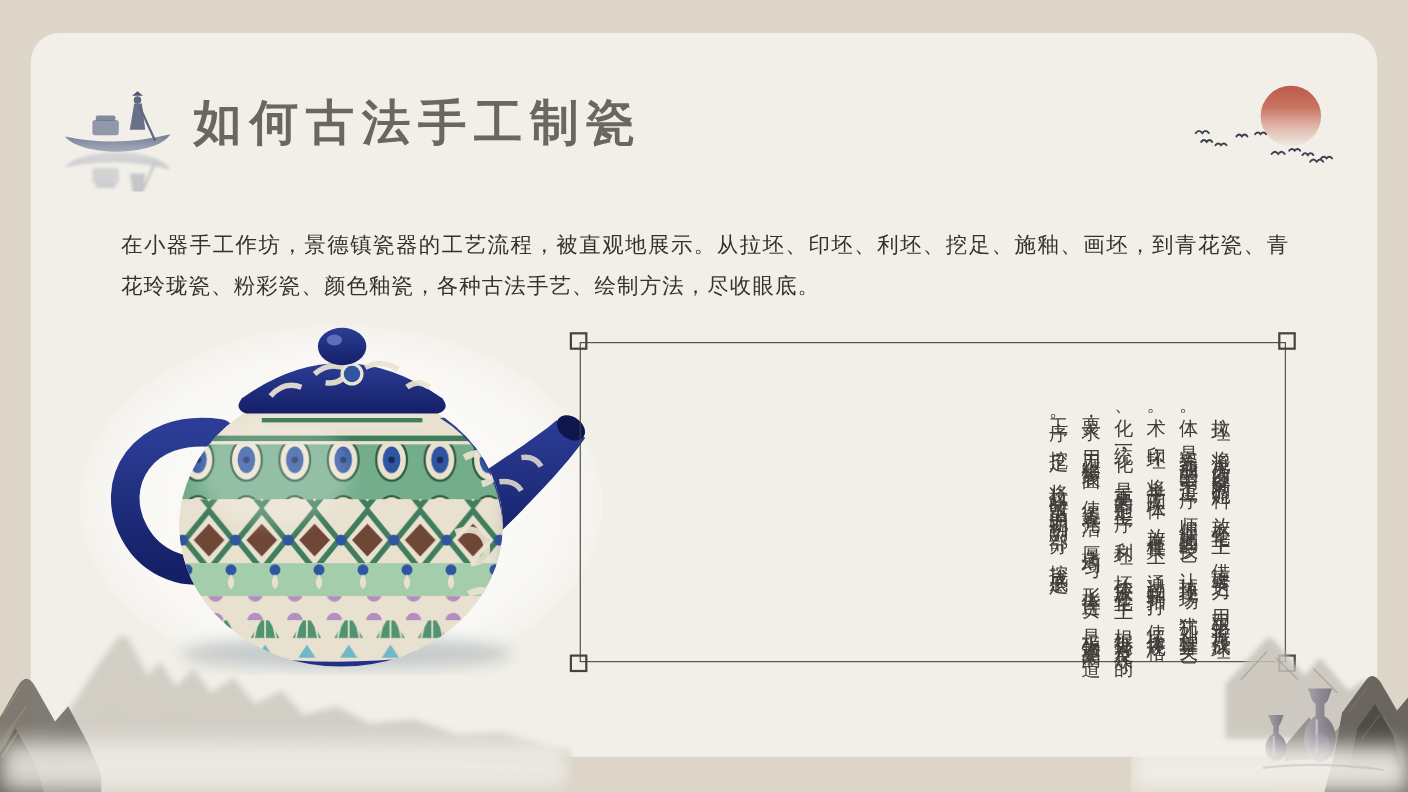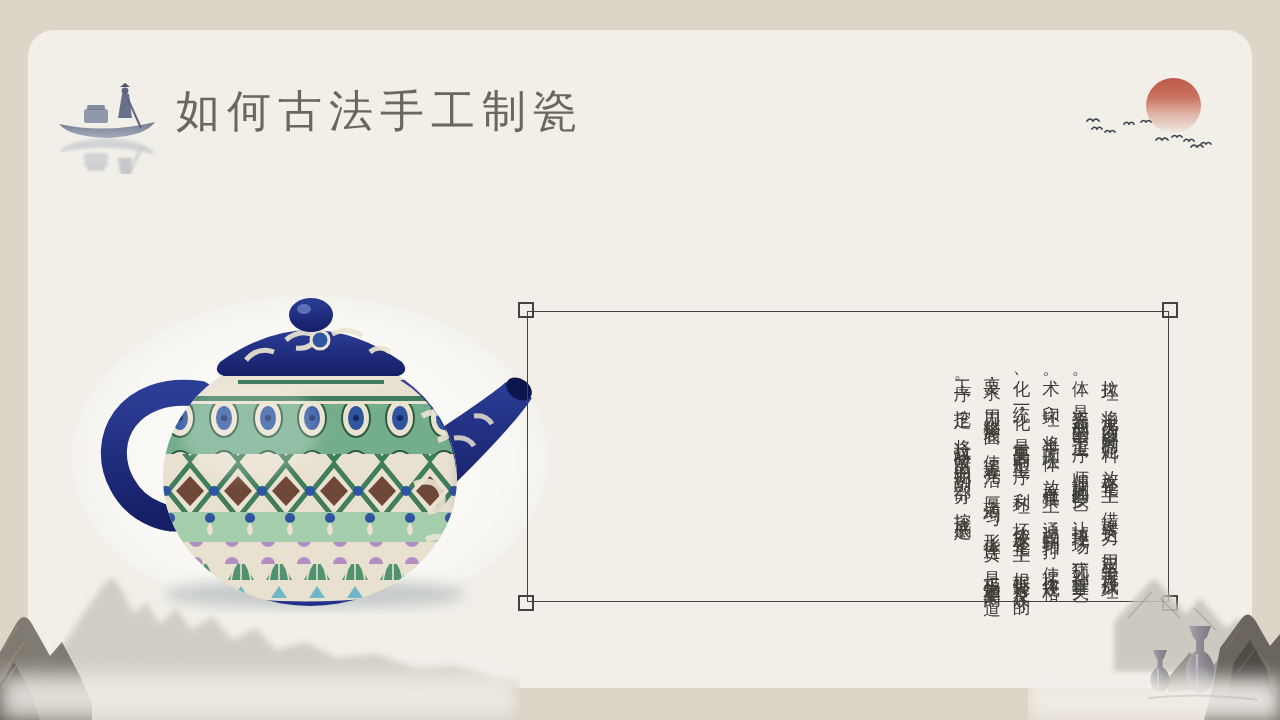--- a/index.html
+++ b/index.html
@@ -9,21 +9,21 @@
     font-family:"Liberation Serif","DejaVu Serif",serif;
   }
   .stage{position:absolute;left:0;top:0;width:1280px;height:720px;}
   .card{
     position:absolute;left:28px;top:30px;width:1224px;height:658px;
     background:#f1efe8;border-radius:26px;
   }
   .boat-icon{position:absolute;left:56px;top:82px;width:104px;height:92px;}
   .page-title{
     position:absolute;left:176px;top:82px;
-    font-size:44px;letter-spacing:7px;color:#6b675f;font-weight:400;
+    font-size:44px;letter-spacing:7px;color:#6b675f;font-weight:700;
     white-space:nowrap;
   }
   .sun{
     position:absolute;left:1146px;top:78px;width:55px;height:55px;border-radius:50%;
     background:linear-gradient(180deg,#bd5a49 0%,#c97361 35%,#dfb3a6 65%,#efeae3 100%);
   }
   .birds{position:absolute;left:1083px;top:113px;width:150px;height:48px;}
   .intro{
     position:absolute;left:110px;top:205px;width:1062px;
     font-size:19.5px;line-height:37px;letter-spacing:1px;color:#33322e;
@@ -96,20 +96,21 @@
         <path d="M58,9 q2.5,-3 5,0 q2.5,-3 5,0"></path>
         <path d="M73,27 q3,-4 6,0 q3,-4 6,0"></path>
         <path d="M89,24 q2.5,-3 5,0 q2.5,-3 5,0"></path>
         <path d="M101,28 q2.5,-3.5 5,0 q2.5,-3.5 5,0"></path>
         <path d="M108,34 q3,-4 6,0 q3,-4 6,0"></path>
         <path d="M118,31 q2.5,-3 5,0 q2.5,-3 5,0"></path>
       </g>
     </svg>
   </div>
 
+  <div class="intro">在小器手工作坊，景德镇瓷器的工艺流程，被直观地展示。从拉坯、印坯、利坯、挖足、施釉、画坯，到青花瓷、青花玲珑瓷、粉彩瓷、颜色釉瓷，各种古法手艺、绘制方法，尽收眼底。</div>
 
   <div class="teapot">
     <svg width="478" height="326" viewBox="0 0 478 326">
       <defs>
         <radialGradient id="glow" cx="0.5" cy="0.5" r="0.55">
           <stop offset="0" stop-color="#ffffff" stop-opacity="0.95"></stop>
           <stop offset="0.75" stop-color="#ffffff" stop-opacity="0.55"></stop>
           <stop offset="1" stop-color="#ffffff" stop-opacity="0"></stop>
         </radialGradient>
         <linearGradient id="cobalt" x1="0" y1="0" x2="0" y2="1">

